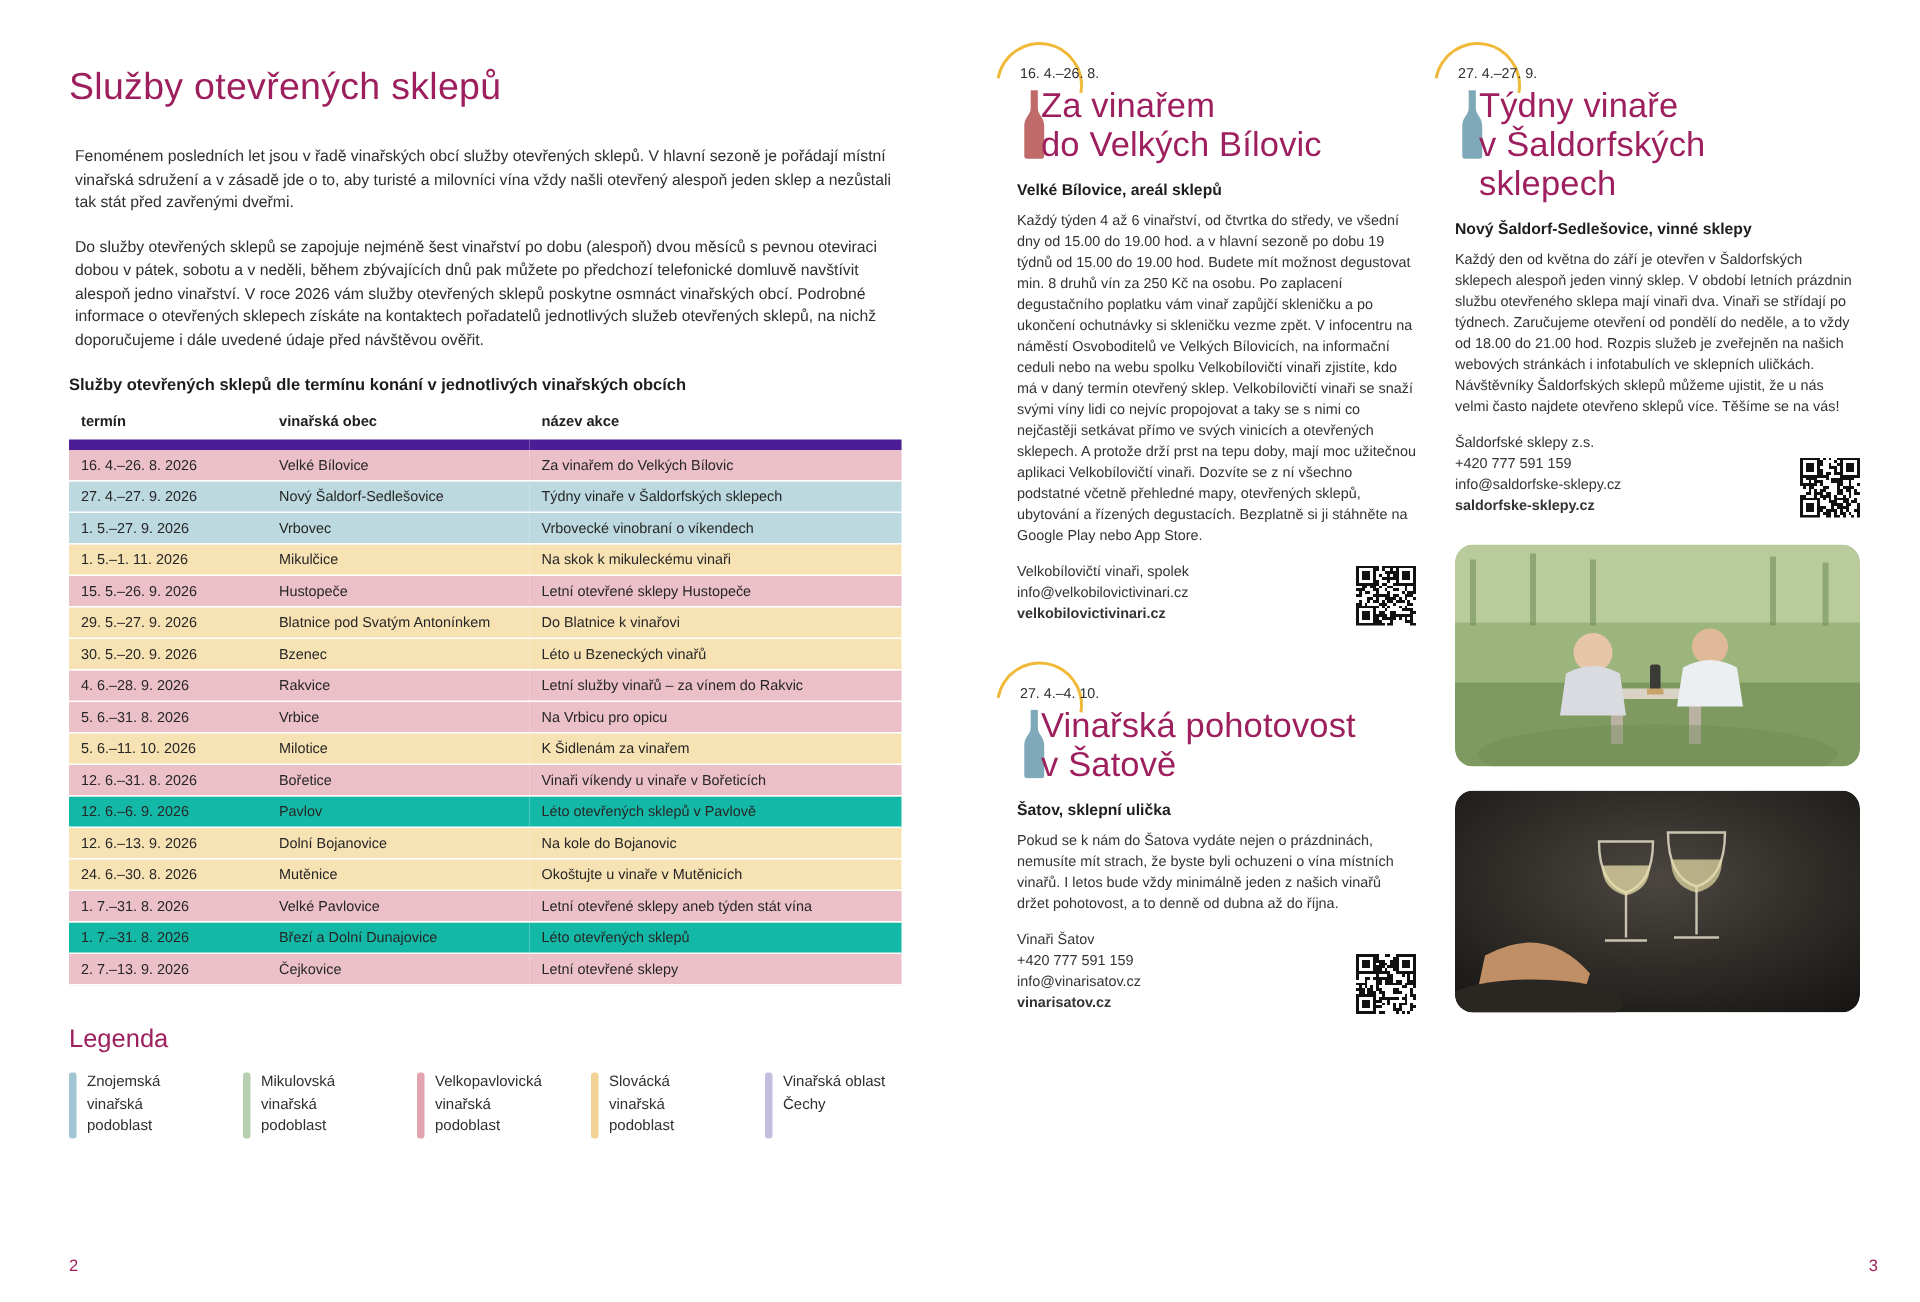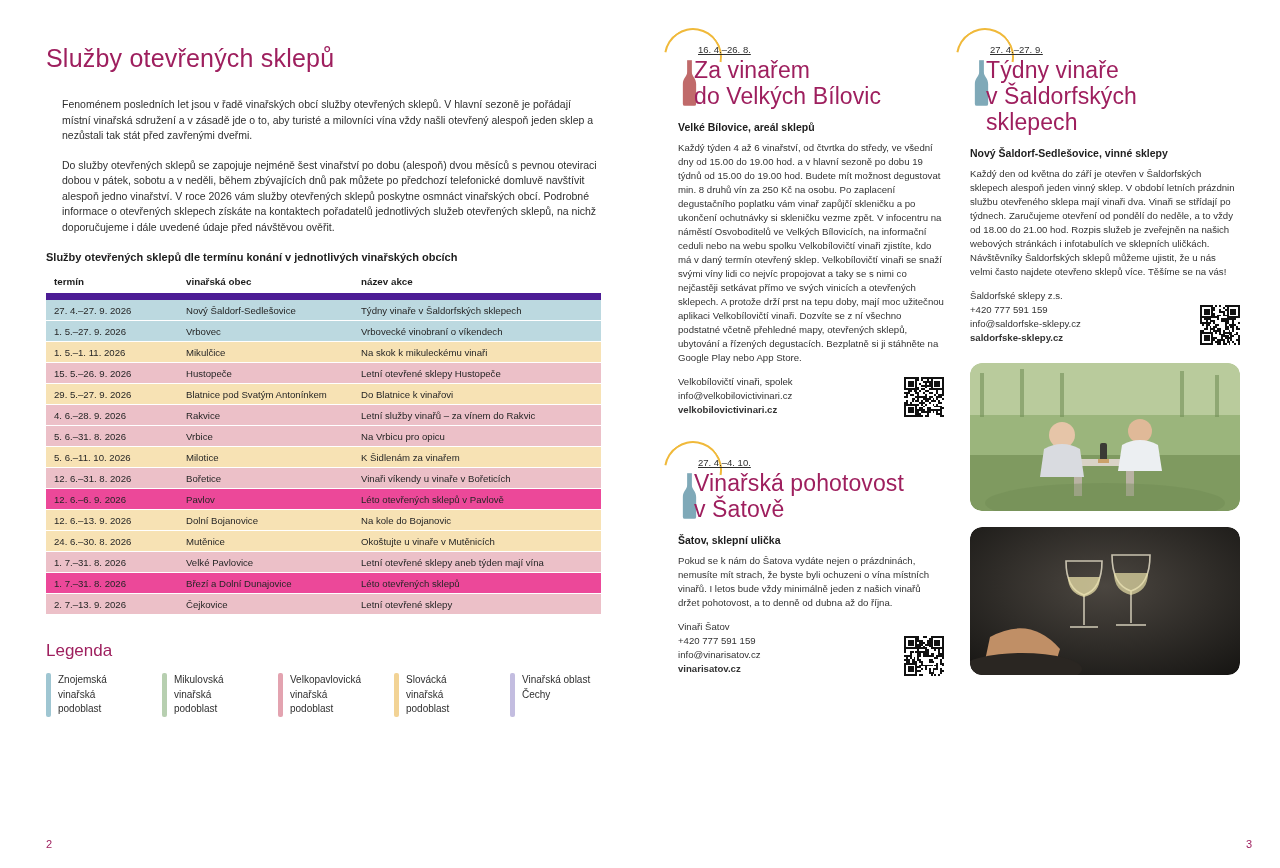--- a/index.html
+++ b/index.html
@@ -14,21 +14,21 @@
   }
   .page { position:absolute; inset:0; display:flex; }
   .col-left { width:648px; position:relative; padding:44px 46px 0 46px; }
   .col-right { width:632px; position:relative; padding:44px 40px 0 30px; }
 
   h1.title {
     font-size:25px; font-weight:400; color:#9e1f5e; margin:0 0 24px 0;
     letter-spacing:0.2px;
   }
   p.intro {
-    font-size:10.5px; line-height:15.5px; color:#2f2f2f; margin:0 0 14px 16px;
+    font-size:10.5px; line-height:15.5px; color:#2f2f2f; margin:0 0 14px 4px;
     max-width:555px;
   }
   h2.subtitle {
     font-size:11px; font-weight:bold; color:#1d1d1d; margin:16px 0 8px 0;
   }
 
   table.sched { border-collapse:collapse; width:555px; font-size:9.6px; }
   table.sched th {
     text-align:left; font-weight:bold; font-size:9.8px; padding:5px 8px 6px 8px;
     border-bottom:7px solid #4c1d95; color:#1d1d1d;
@@ -36,21 +36,21 @@
   table.sched td {
     padding:4.5px 8px; border-bottom:1px solid #ffffff; color:#262626;
     white-space:nowrap;
   }
   table.sched col.c1 { width:132px; }
   table.sched col.c2 { width:175px; }
   table.sched col.c3 { width:248px; }
 
   
   .r-znojemska { background:#bcd9e0; }
-  .r-mikulovska { background:#ec4899; }
+  .r-mikulovska { background:#14b8a6; }
   .r-velkopavlovicka { background:#ecc0c8; }
   .r-slovacka { background:#f7e2b4; }
 
   h2.legend-title { font-size:17px; color:#9e1f5e; font-weight:400; margin:26px 0 12px 0; }
   .legend { display:flex; gap:24px; }
   .legend-item { display:flex; gap:7px; width:112px; }
   .legend-bar { width:5px; border-radius:2px; flex:0 0 5px; }
   .legend-txt { font-size:10px; line-height:14.5px; color:#2f2f2f; }
 
   .page-num { position:absolute; bottom:18px; font-size:11px; color:#9e1f5e; }
@@ -60,21 +60,21 @@
   
   .cards { display:flex; gap:26px; }
   .cardcol { width:270px; position:relative; }
 
   .card { position:relative; }
   .ring {
     position:absolute; width:58px; height:58px; border-radius:50%;
     border:2px solid #f0b93a; top:-16px; left:-14px;
   }
   .ring.partial { border-color:#f0b93a; border-left-color:transparent; border-bottom-color:transparent; transform:rotate(-35deg); }
-  .daterange { font-size:9.5px; color:#2f2f2f; position:relative; margin:0 0 2px 20px;text-decoration:underline; }
+  .daterange { font-size:9.5px; color:#2f2f2f; position:relative; margin:0 0 2px 2px; }
   h3.card-title {
     font-size:23px; font-weight:400; color:#9e1f5e; margin:0 0 12px 0;
     line-height:26px; position:relative; letter-spacing:0.1px;
   }
   h4.card-place { font-size:10.5px; font-weight:bold; color:#1d1d1d; margin:0 0 8px 0; }
   p.card-body { font-size:9.6px; line-height:14px; color:#333; margin:0 0 10px 0; }
   .contact { font-size:9.6px; line-height:14px; color:#333; }
   .contact .bold { font-weight:bold; }
 
   .bottle {
@@ -108,20 +108,25 @@
         </colgroup>
       <thead>
         <tr>
           <th>termín</th>
           <th>vinařská obec</th>
           <th>název akce</th>
         </tr>
       </thead>
       <tbody id="sched-body">
           <tr>
+            <td class="r-velkopavlovicka">16. 4.–26. 8. 2026</td>
+            <td class="r-velkopavlovicka">Velké Bílovice</td>
+            <td class="r-velkopavlovicka">Za vinařem do Velkých Bílovic</td>
+          </tr>
+          <tr>
             <td class="r-znojemska">27. 4.–27. 9. 2026</td>
             <td class="r-znojemska">Nový Šaldorf-Sedlešovice</td>
             <td class="r-znojemska">Týdny vinaře v Šaldorfských sklepech</td>
           </tr>
           <tr>
             <td class="r-znojemska">1. 5.–27. 9. 2026</td>
             <td class="r-znojemska">Vrbovec</td>
             <td class="r-znojemska">Vrbovecké vinobraní o víkendech</td>
           </tr>
           <tr>
@@ -133,20 +138,25 @@
             <td class="r-velkopavlovicka">15. 5.–26. 9. 2026</td>
             <td class="r-velkopavlovicka">Hustopeče</td>
             <td class="r-velkopavlovicka">Letní otevřené sklepy Hustopeče</td>
           </tr>
           <tr>
             <td class="r-slovacka">29. 5.–27. 9. 2026</td>
             <td class="r-slovacka">Blatnice pod Svatým Antonínkem</td>
             <td class="r-slovacka">Do Blatnice k vinařovi</td>
           </tr>
           <tr>
+            <td class="r-slovacka">30. 5.–20. 9. 2026</td>
+            <td class="r-slovacka">Bzenec</td>
+            <td class="r-slovacka">Léto u Bzeneckých vinařů</td>
+          </tr>
+          <tr>
             <td class="r-velkopavlovicka">4. 6.–28. 9. 2026</td>
             <td class="r-velkopavlovicka">Rakvice</td>
             <td class="r-velkopavlovicka">Letní služby vinařů – za vínem do Rakvic</td>
           </tr>
           <tr>
             <td class="r-velkopavlovicka">5. 6.–31. 8. 2026</td>
             <td class="r-velkopavlovicka">Vrbice</td>
             <td class="r-velkopavlovicka">Na Vrbicu pro opicu</td>
           </tr>
           <tr>
@@ -170,21 +180,21 @@
             <td class="r-slovacka">Na kole do Bojanovic</td>
           </tr>
           <tr>
             <td class="r-slovacka">24. 6.–30. 8. 2026</td>
             <td class="r-slovacka">Mutěnice</td>
             <td class="r-slovacka">Okoštujte u vinaře v Mutěnicích</td>
           </tr>
           <tr>
             <td class="r-velkopavlovicka">1. 7.–31. 8. 2026</td>
             <td class="r-velkopavlovicka">Velké Pavlovice</td>
-            <td class="r-velkopavlovicka">Letní otevřené sklepy aneb týden mají vína</td>
+            <td class="r-velkopavlovicka">Letní otevřené sklepy aneb týden stát vína</td>
           </tr>
           <tr>
             <td class="r-mikulovska">1. 7.–31. 8. 2026</td>
             <td class="r-mikulovska">Březí a Dolní Dunajovice</td>
             <td class="r-mikulovska">Léto otevřených sklepů</td>
           </tr>
           <tr>
             <td class="r-velkopavlovicka">2. 7.–13. 9. 2026</td>
             <td class="r-velkopavlovicka">Čejkovice</td>
             <td class="r-velkopavlovicka">Letní otevřené sklepy</td>

